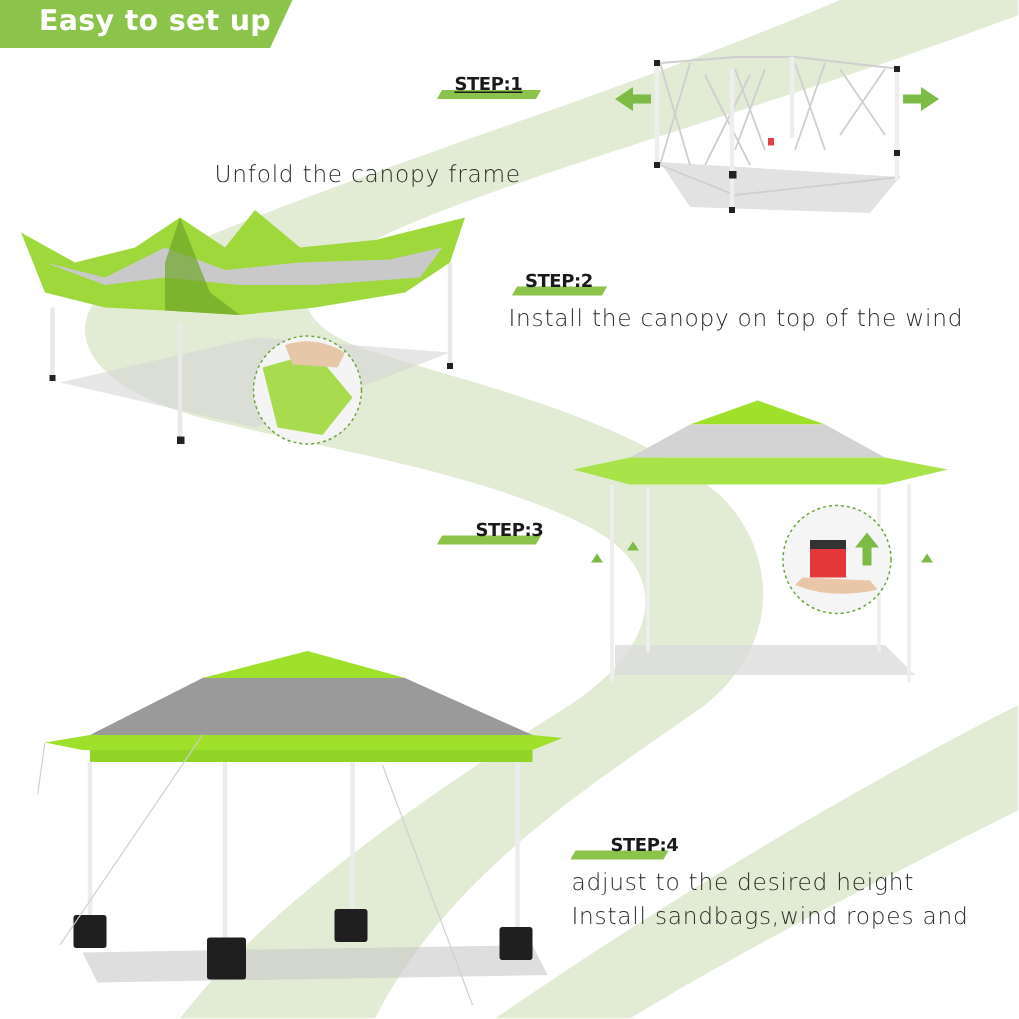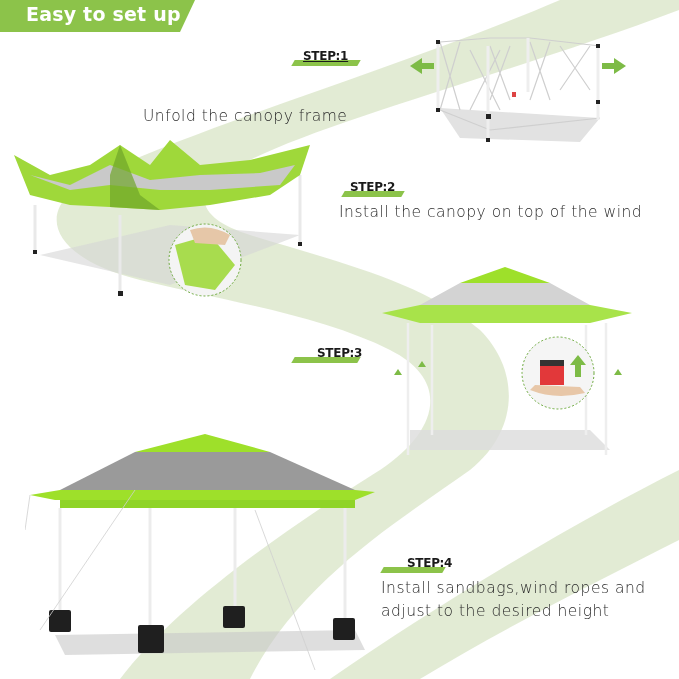--- a/index.html
+++ b/index.html
@@ -44,22 +44,22 @@
 <div class="step" style="left:0;top:0;">
   <div class="step-bar" style="left:293px;top:357px;width:66px;"></div>
   <span class="step-label" style="left:317px;top:346px;">STEP:3</span>
 
 </div>
 
 <div class="step" style="left:0;top:0;">
   <div class="step-bar" style="left:382px;top:567px;width:62px;"></div>
   <span class="step-label" style="left:391px;top:556px;margin-left:16px;">STEP:4</span>
   <div style="position:absolute;left:381px;top:577px;">
+    <div class="step-desc" style="position:static;">adjust to the desired height</div>
     <div class="step-desc" style="position:static;">Install sandbags,wind ropes and</div>
-    <div class="step-desc" style="position:static;">adjust to the desired height</div>
   </div>
 </div>
 
 <svg class="illus" style="left:400px;top:30px;" width="240" height="120" viewBox="0 0 240 120">
   <polygon points="40,78 200,88 180,112 60,108" fill="#e2e2e2"></polygon>
   <g stroke="#cfcfcf" stroke-width="1.2" fill="none">
     <path d="M40,12 L60,80 M60,12 L40,80 M90,16 L110,70 M110,16 L90,70 M130,12 L150,70 M150,12 L130,70 M160,16 L190,60 M190,16 L160,60 M70,20 L100,80 M100,20 L70,80"></path>
     <path d="M40,12 L90,8 L130,8 L200,16 M40,80 L90,100 L200,88"></path>
   </g>
   <g stroke="#eeeeee" stroke-width="3">

